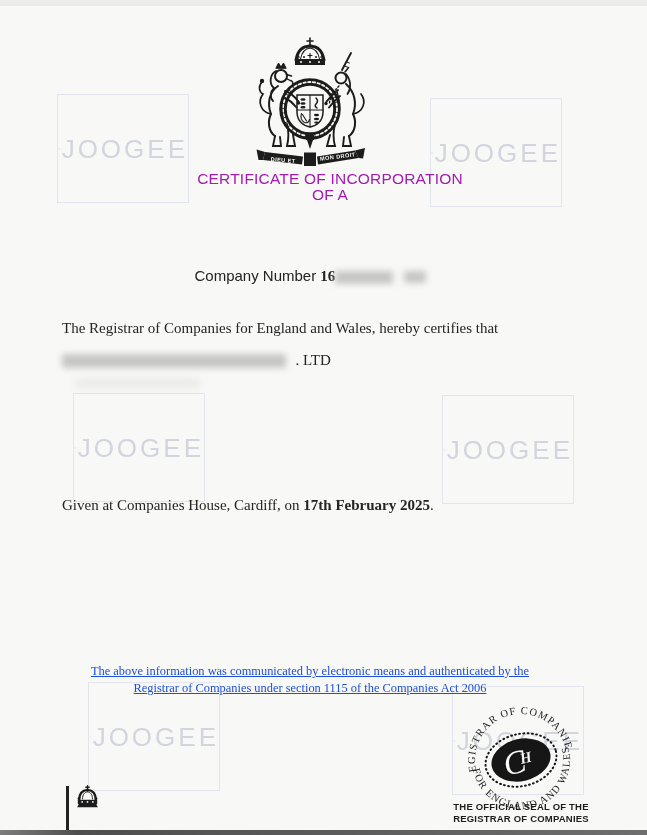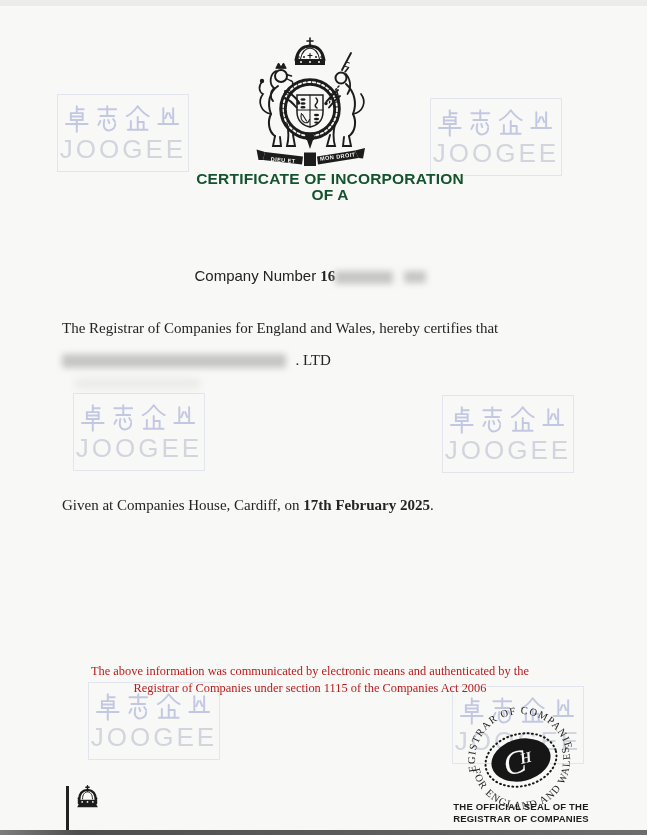--- a/index.html
+++ b/index.html
@@ -3,33 +3,33 @@
 <meta charset="utf-8">
 <style>
   html,body{margin:0;padding:0;background:#e9e9e7;}
   .page{position:relative;width:647px;height:835px;background:#f8f8f6;overflow:hidden;
         font-family:"Liberation Sans",sans-serif;color:#1f1f1f;}
   .abs{position:absolute;}
   .top-strip{left:0;top:0;width:647px;height:6px;background:#ececea;}
   .bottom-strip{left:0;bottom:0;width:647px;height:5px;
         background:linear-gradient(90deg,#7d7d7d 0%,#4e4e4e 12%,#5c5c5c 55%,#6e6e6e 100%);}
   
-  .wm{width:132px;height:78px;border:1px solid #e2e4ee;box-sizing:border-box;
-      display:flex;flex-direction:column;align-items:center;justify-content:center;gap:1px;
+  .wm{width:132px;height:109px;border:1px solid #e2e4ee;box-sizing:border-box;
+      display:flex;flex-direction:row;align-items:center;justify-content:center;gap:1px;
       filter:blur(.4px);}
   .wm-latin{font-size:26px;letter-spacing:3px;color:#d3d5de;font-weight:400;line-height:26px;}
   
   .center-col{left:0;width:620px;text-align:center;}
-  .title{font-size:15.5px;font-weight:bold;line-height:16px;color:#14532d;letter-spacing:.2px;padding-left:40px;}
+  .title{font-size:15.5px;font-weight:normal;line-height:16px;color:#a21caf;letter-spacing:.2px;padding-left:40px;}
   .cnum{font-size:15px;color:#222;}
   .cnum b{font-weight:bold;font-family:Liberation Serif, serif;}
   .redact{display:inline-block;background:#c6c6c6;filter:blur(3px);border-radius:2px;vertical-align:middle;}
   .serif{font-family:"Liberation Serif",serif;font-size:15px;color:#242424;}
   .para div{line-height:15.8px;white-space:nowrap;}
-  .footnote{font-family:"Liberation Serif",serif;font-size:12.4px;line-height:17px;color:#b91c1c;}
+  .footnote{font-family:"Liberation Serif",serif;font-size:12.4px;line-height:17px;color:#1d4ed8;text-decoration:underline;}
   .seal-caption{font-size:9.5px;font-weight:bold;line-height:11.5px;color:#1c1c1c;letter-spacing:.2px;}
   .ch-text{font-size:16.5px;color:#1b1b1b;letter-spacing:.2px;margin-top:27px;}
   .ch-bar{width:2.5px;height:49px;background:#222;}
 </style>
 </head>
 <body>
 
 <div class="page">
   <div class="abs top-strip"></div>
 

